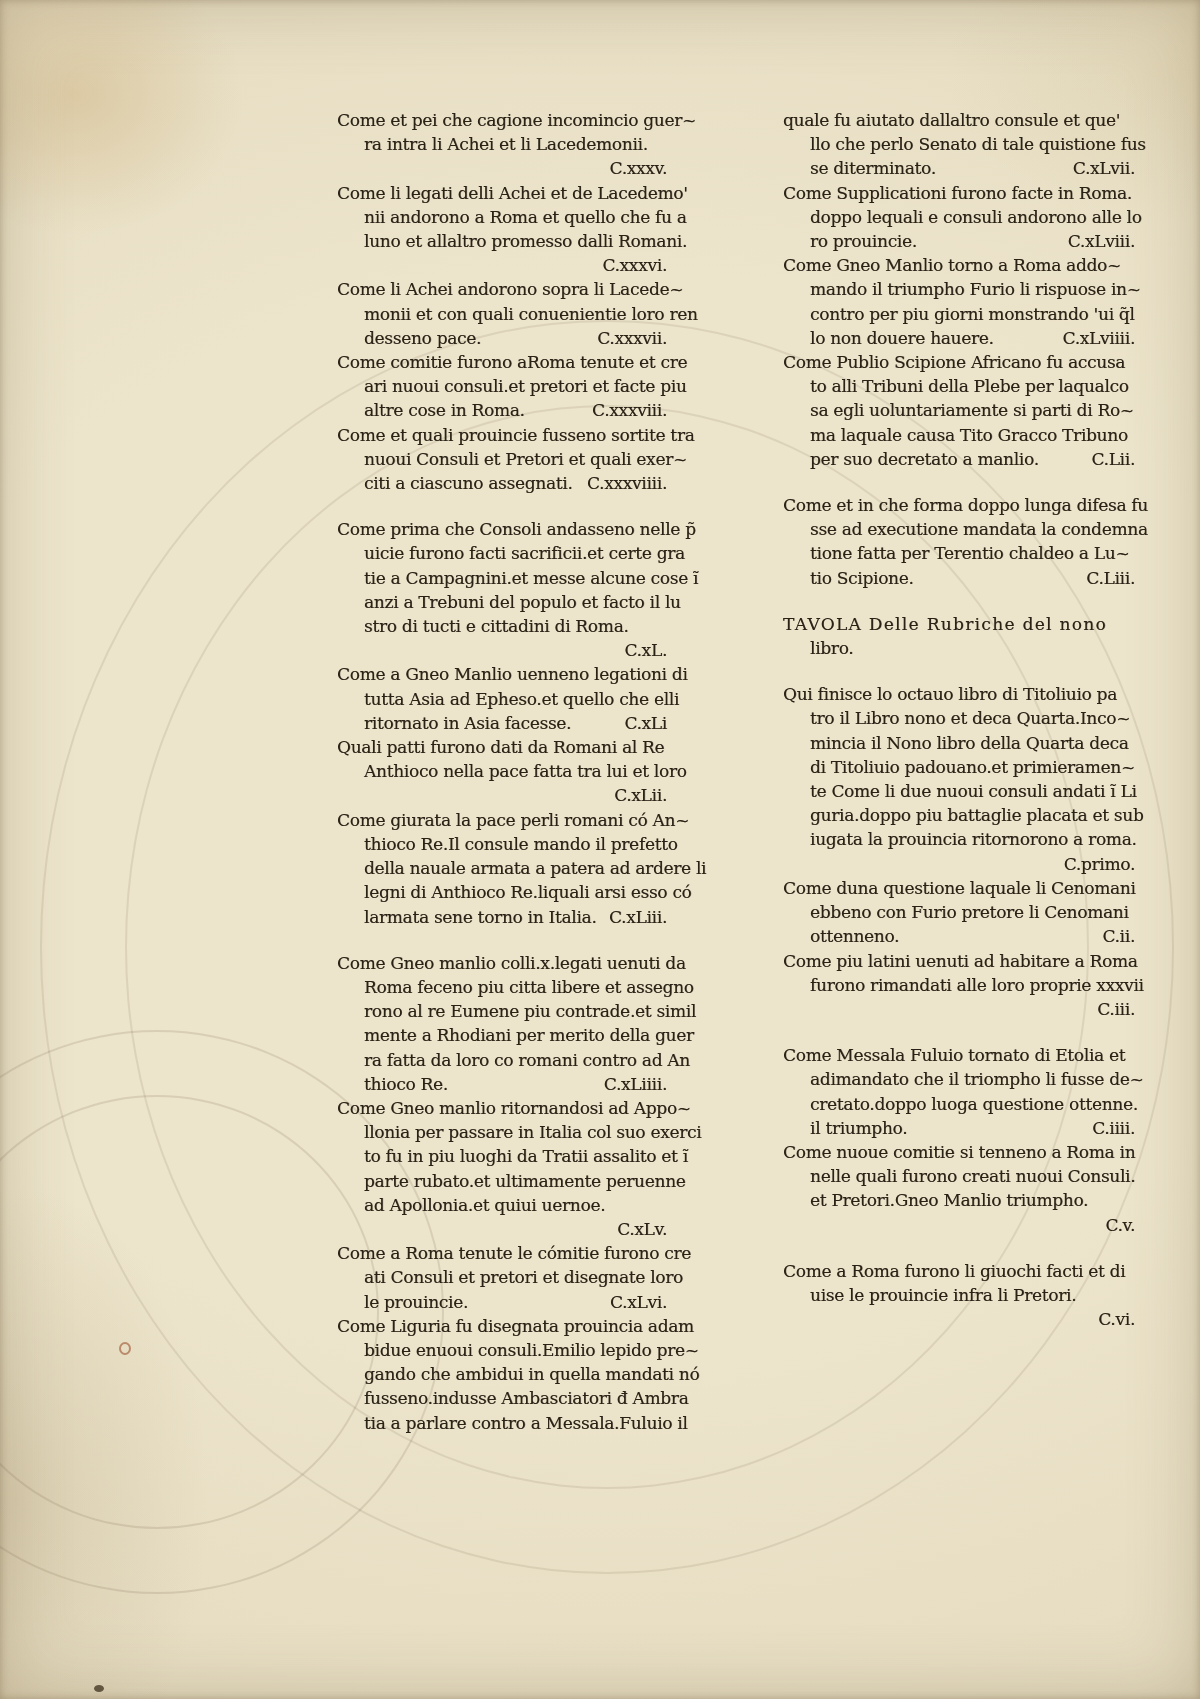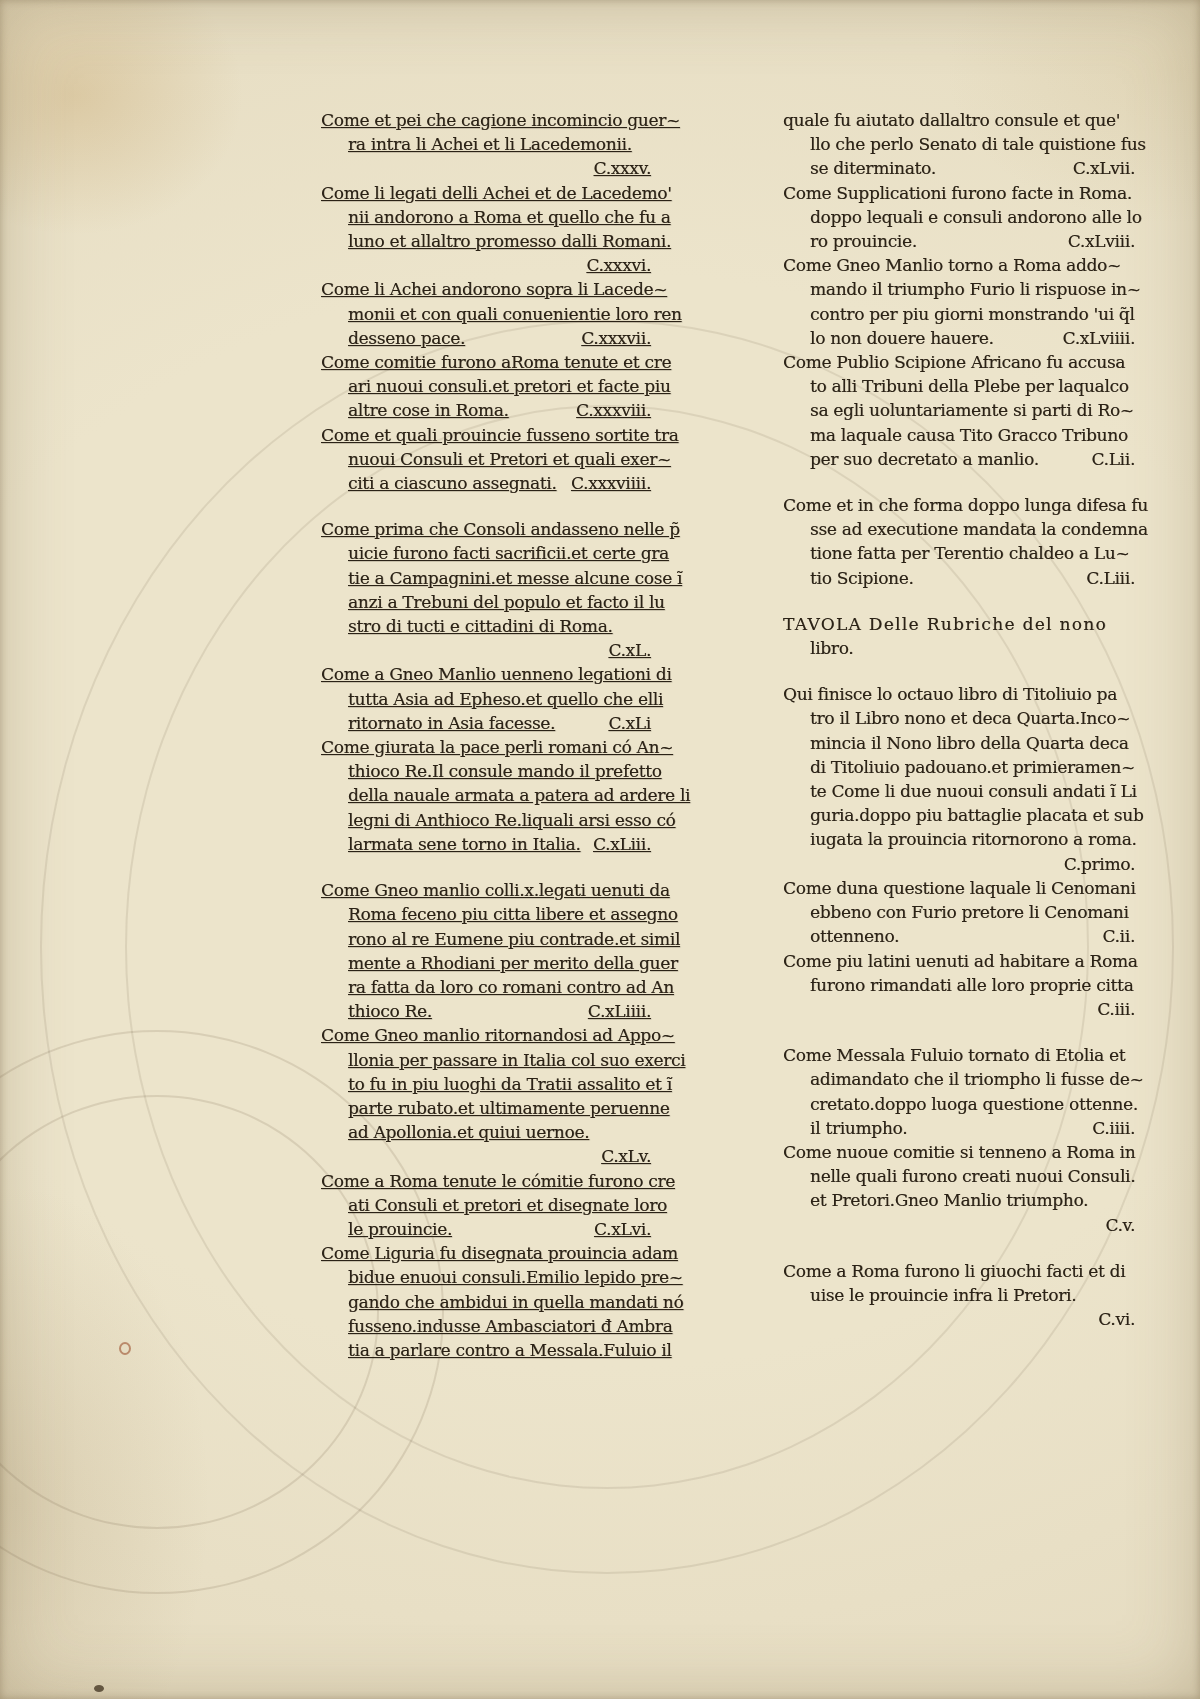--- a/index.html
+++ b/index.html
@@ -21,21 +21,21 @@
   .speck{position:absolute;pointer-events:none;}
   .speck.s1{left:119px;top:1342px;width:8px;height:9px;border:2px solid rgba(150,70,35,0.55);border-radius:50%;}
   .speck.s2{left:94px;top:1685px;width:10px;height:7px;background:rgba(62,48,30,0.75);border-radius:50%;}
   .col{
     position:absolute;
     font-family:"DejaVu Serif","Liberation Serif",serif;
     font-size:17px;line-height:24.2px;letter-spacing:-0.3px;
     color:#2b2216;
     text-shadow:0.4px 0.4px 0.3px rgba(43,34,22,0.45);
   }
-  .col.left{left:321px;top:108px;width:330px;text-decoration:underline;}
+  .col.left{left:337px;top:108px;width:330px;}
   .col.right{left:783px;top:108px;width:352px;text-align:center;}
   .block{margin:0;}
   .block.gap{margin-top:22px;}
   .line{display:flex;justify-content:space-between;white-space:nowrap;padding-left:27px;}
   .block > .line:first-child{padding-left:0;}
   .n{margin-left:10px;flex:none;}
   .heading .line:first-child{letter-spacing:1.3px;}
 </style>
 </head>
 <body>
@@ -139,20 +139,32 @@
         <div class="line">
           <span class="t">tutta Asia ad Epheso.et quello che elli</span>
         </div>
         <div class="line">
           <span class="t">ritornato in Asia facesse.</span>
           <span class="n">C.xLi</span>
         </div>
       </div>
       <div class="block entry">
         <div class="line">
+          <span class="t">Quali patti furono dati da Romani al Re</span>
+        </div>
+        <div class="line">
+          <span class="t">Anthioco nella pace fatta tra lui et loro</span>
+        </div>
+        <div class="line">
+          <span class="t"></span>
+          <span class="n">C.xLii.</span>
+        </div>
+      </div>
+      <div class="block entry">
+        <div class="line">
           <span class="t">Come giurata la pace perli romani có An~</span>
         </div>
         <div class="line">
           <span class="t">thioco Re.Il consule mando il prefetto</span>
         </div>
         <div class="line">
           <span class="t">della nauale armata a patera ad ardere li</span>
         </div>
         <div class="line">
           <span class="t">legni di Anthioco Re.liquali arsi esso có</span>
@@ -352,21 +364,21 @@
         <div class="line">
           <span class="t">ottenneno.</span>
           <span class="n">C.ii.</span>
         </div>
       </div>
       <div class="block entry">
         <div class="line">
           <span class="t">Come piu latini uenuti ad habitare a Roma</span>
         </div>
         <div class="line">
-          <span class="t">furono rimandati alle loro proprie citta</span>
+          <span class="t">furono rimandati alle loro proprie xxxvii</span>
         </div>
         <div class="line">
           <span class="t"></span>
           <span class="n">C.iii.</span>
         </div>
       </div>
       <div class="block entry gap">
         <div class="line">
           <span class="t">Come Messala Fuluio tornato di Etolia et</span>
         </div>

